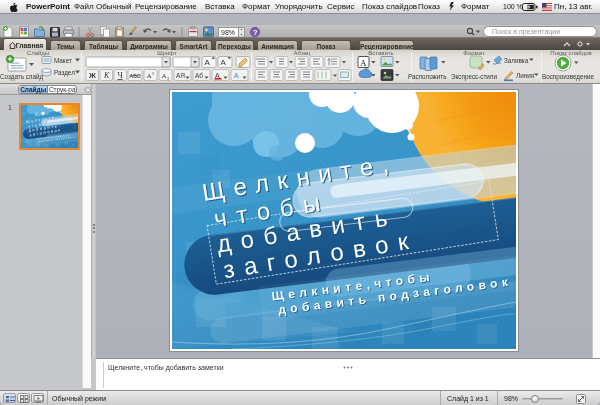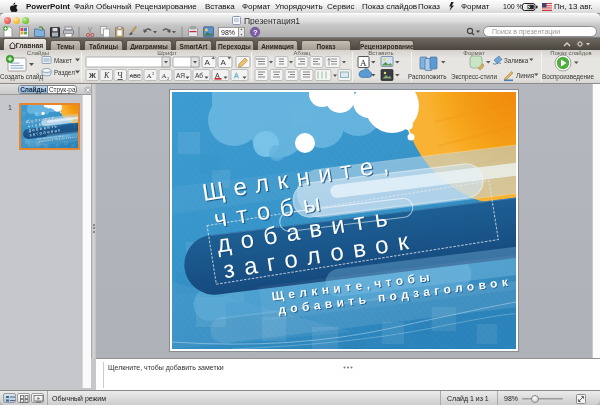--- a/index.html
+++ b/index.html
@@ -88,31 +88,20 @@
   </svg>
   <svg class="abs" style="left:542px;top:2.5px" width="10" height="8" viewBox="0 0 10 8">
     <rect width="10" height="8" fill="#ca3a3a"></rect>
     <rect y="1.1" width="10" height="1.1" fill="#fff"></rect>
         <rect y="3.3" width="10" height="1.1" fill="#fff"></rect>
     <rect y="5.5" width="10" height="1.1" fill="#fff"></rect>
     <rect width="4.5" height="4.4" fill="#41416e"></rect>
   </svg>
 </div>
 
-<div id="titlebar">
-  <div class="tl" style="left:4px;background:radial-gradient(circle at 35% 30%,#ffa39e,#ec6560 55%,#d23b32);"></div>
-  <div class="tl" style="left:13px;background:radial-gradient(circle at 35% 30%,#ffe9a8,#f5c23c 55%,#df9b1e);"></div>
-  <div class="tl" style="left:22px;background:radial-gradient(circle at 35% 30%,#c6f0a8,#7ecb3f 55%,#55a81e);"></div>
-  <svg class="abs" style="left:232px;top:2px" width="9" height="9" viewBox="0 0 9 9">
-    <rect x="0.5" y="0.5" width="8" height="8" rx="1" fill="#f4f6fa" stroke="#8a9ab5"></rect>
-    <rect x="2" y="2.5" width="5" height="1" fill="#9eb0c8"></rect>
-        <rect x="2" y="4.5" width="5" height="1" fill="#9eb0c8"></rect>
-  </svg>
-  <div id="ttl">Презентация1</div>
-</div>
 
 <div id="toolbar">
   <svg class="abs" style="left:0px;top:1px" width="470" height="12" viewBox="0 0 470 12">
 
     <g transform="translate(3,0)">
           <path d="M1 1 h6 l2 2 v8 h-8 Z" fill="#fff" stroke="#888" stroke-width="0.8"></path>
           <circle cx="2.5" cy="2.5" r="2.3" fill="#3ba52c"></circle>
           <path d="M2.5 1.2 v2.6 M1.2 2.5 h2.6" stroke="#fff" stroke-width="0.9"></path>
         </g>
 

